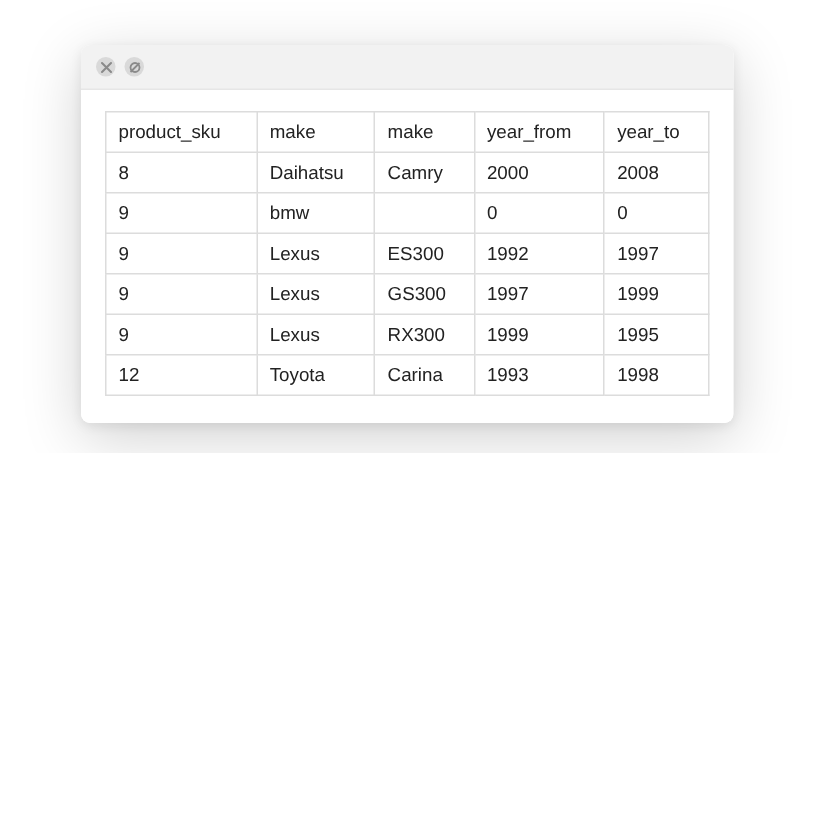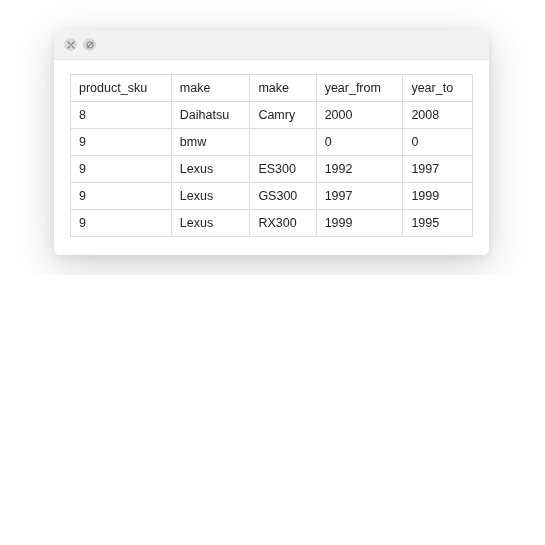--- a/index.html
+++ b/index.html
@@ -115,16 +115,23 @@
             <td>1997</td>
             <td>1999</td>
           </tr>
         <tr>
             <td>9</td>
             <td>Lexus</td>
             <td>RX300</td>
             <td>1999</td>
             <td>1995</td>
           </tr>
+        <tr>
+            <td>12</td>
+            <td>Toyota</td>
+            <td>Carina</td>
+            <td>1993</td>
+            <td>1998</td>
+          </tr>
       </tbody>
     </table>
   </div>
 </div>
 
 </body></html>

